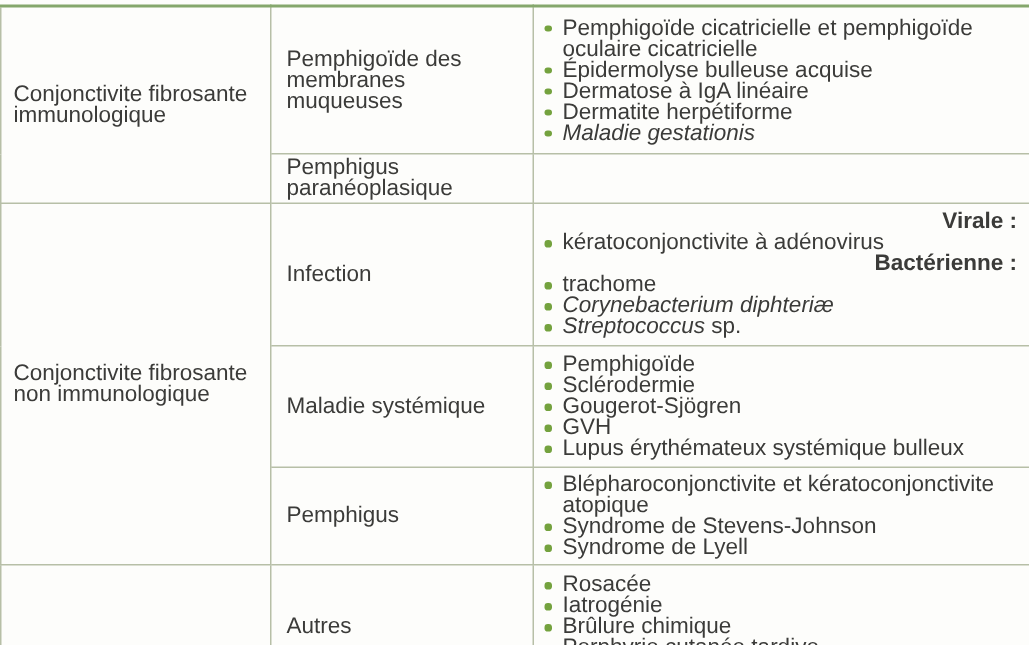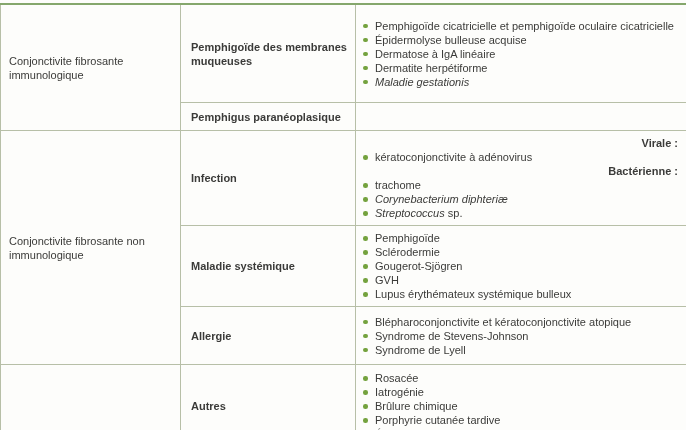--- a/index.html
+++ b/index.html
@@ -11,25 +11,25 @@
   }
   .wrap{padding-top:3px;}
   table{
     border-collapse:collapse;table-layout:fixed;width:686px;
     border-top:2px solid #85a76c;
     border-bottom:2px solid #85a76c;
   }
   td{
     border:1px solid #b7bfa7;
     vertical-align:middle;
-    font-size:11px;line-height:14px;
+    font-size:15px;line-height:14px;
   }
   tr.gs > td{border-top:1px solid #8aa773;}
   td.cat{padding:2px 6px 2px 8px;}
-  td.sub{padding:2px 8px 2px 10px;font-weight:bold;}
+  td.sub{padding:2px 8px 2px 10px;}
   td.det{padding:4px 8px 4px 6px;}
   tr.r1 td{height:89px;}
   tr.r2 td{height:19px;}
   tr.r3 td{height:86px;}
   tr.r4 td{height:72px;}
   tr.r5 td{height:49px;margin-top:20px;}
   tr.r6 td{height:74px;}
   ul{margin:0;padding:0;list-style:none;}
   li{position:relative;padding-left:13px;}
   .bullet{
@@ -95,21 +95,21 @@
           <li><span class="bullet"></span><span>Pemphigoïde</span></li>
           <li><span class="bullet"></span><span>Sclérodermie</span></li>
           <li><span class="bullet"></span><span>Gougerot-Sjögren</span></li>
           <li><span class="bullet"></span><span>GVH</span></li>
           <li><span class="bullet"></span><span>Lupus érythémateux systémique bulleux</span></li>
         </ul>
       </td>
     </tr>
 
     <tr class="r5">
-      <td class="sub">Allergie</td>
+      <td class="sub">Pemphigus</td>
       <td class="det">
         <ul>
           <li><span class="bullet"></span><span>Blépharoconjonctivite et kératoconjonctivite atopique</span></li>
           <li><span class="bullet"></span><span>Syndrome de Stevens-Johnson</span></li>
           <li><span class="bullet"></span><span>Syndrome de Lyell</span></li>
         </ul>
       </td>
     </tr>
 
     <tr class="r6 gs">

